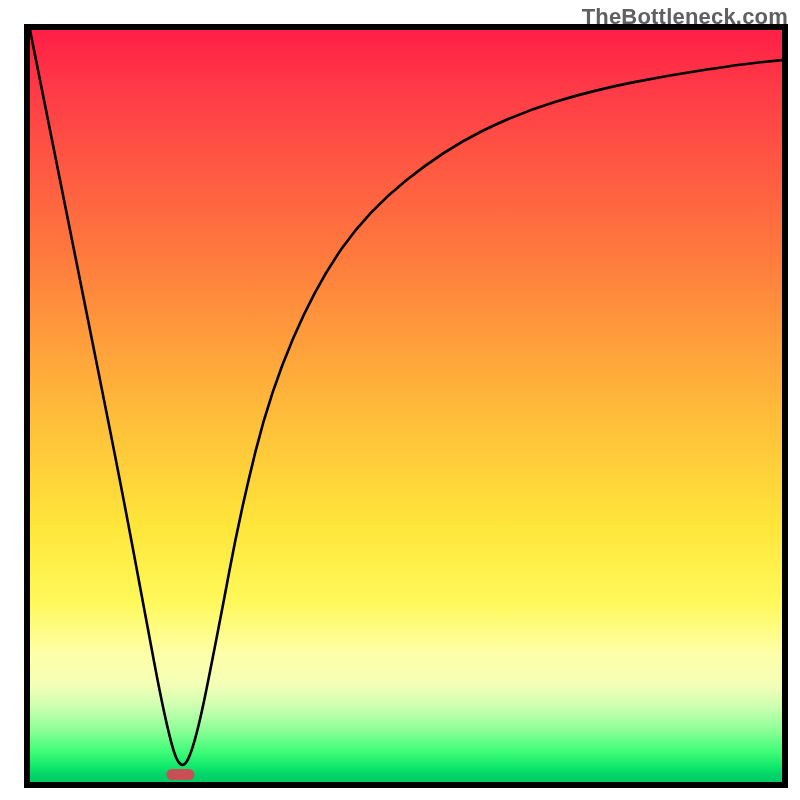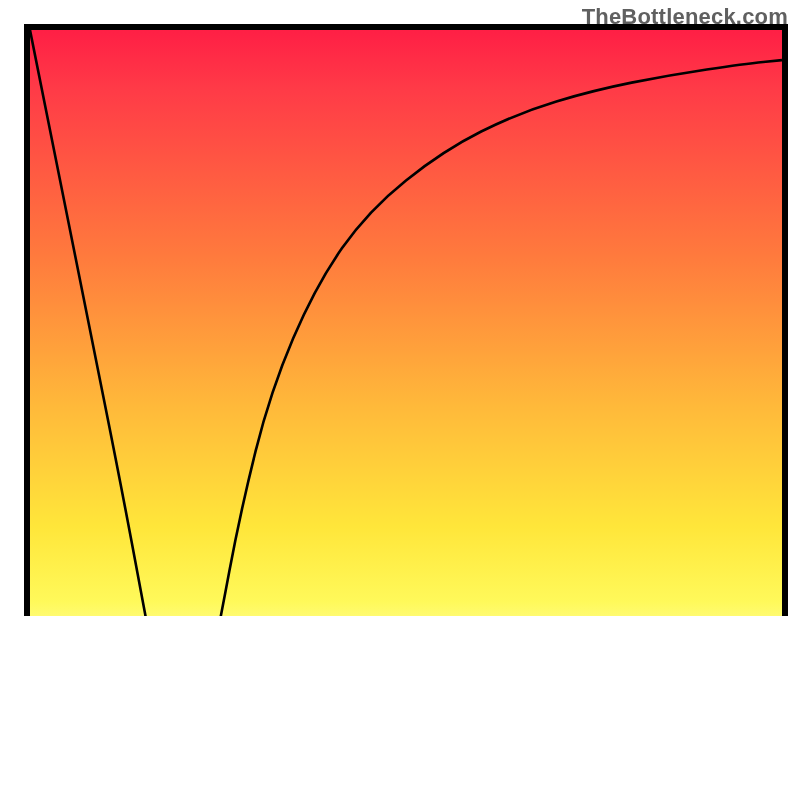--- a/index.html
+++ b/index.html
@@ -4,21 +4,21 @@
 <style>
   body {
     margin: 0;
     padding: 0;
     background: #fff;
     font-family: Arial, Helvetica, sans-serif;
   }
   .chart-root {
     position: relative;
     width: 800px;
-    height: 616px;
+    height: 800px;
   }
   .watermark {
     position: absolute;
     top: 4px;
     right: 12px;
     font-size: 22px;
     font-weight: 600;
     color: #606060;
     letter-spacing: 0.2px;
     z-index: 10;

